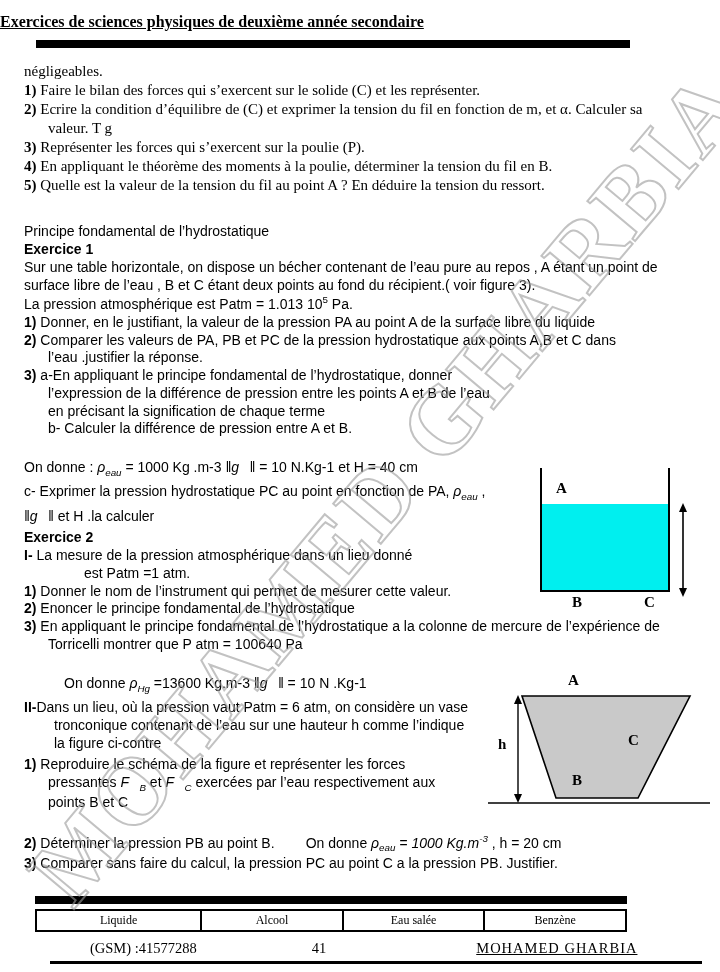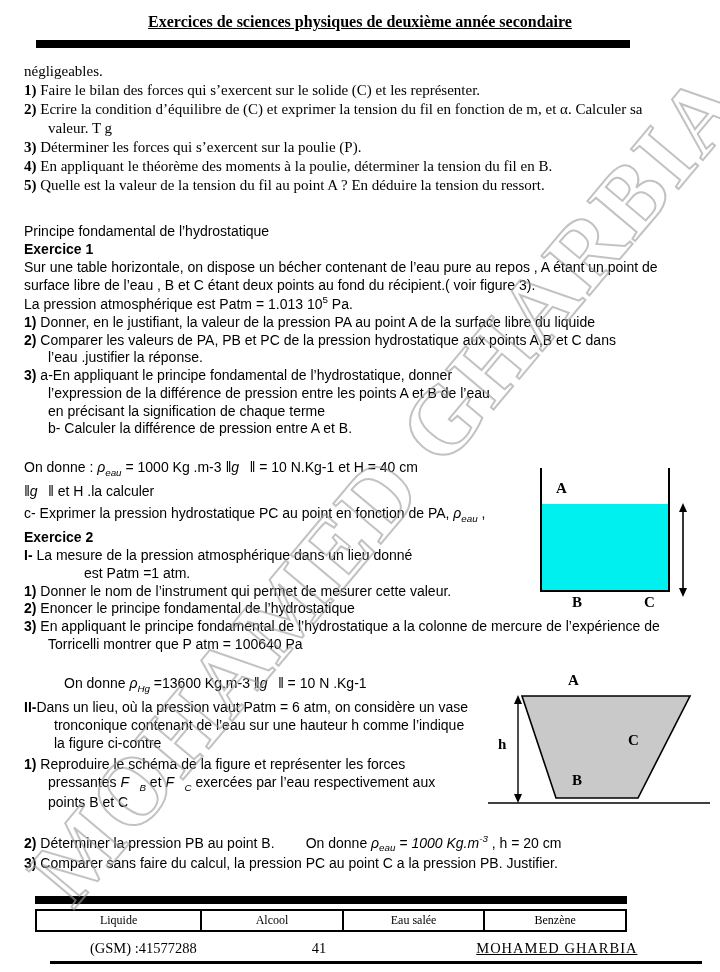--- a/index.html
+++ b/index.html
@@ -1,20 +1,20 @@
 <!DOCTYPE html>
 <html><head>
 <meta charset="utf-8">
 <style>
   * { box-sizing: border-box; margin: 0; padding: 0; }
   html,body { width:720px; height:972px; background:#ffffff; }
   .page { position:relative; width:720px; height:972px; overflow:hidden;
           font-family:"Liberation Serif", serif; color:#000; background:#fff; }
 
-  .header { position:absolute; top:13px; left:0; width:100%; text-align:center;
+  .header { position:absolute; top:13px; left:0; width:100%; text-align:left;
             font-size:16px; font-weight:bold; }
   .header-title { text-decoration:underline; }
 
   .bar { position:absolute; background:#000; }
   .bar-top { left:36px; top:40px; width:594px; height:8px; }
   .bar-bottom { left:35px; top:896px; width:592px; height:8px; }
 
   .content { position:absolute; left:24px; top:62px; width:652px;
              font-size:15px; line-height:1.27; z-index:2; }
   .sans { font-family:Liberation Sans, sans-serif; font-size:14px; }
@@ -78,38 +78,38 @@
     <span class="header-title">Exercices de sciences physiques de deuxième année secondaire</span>
   </div>
   <div class="bar bar-top"></div>
 
   <div class="content">
 
     <p>négligeables.</p>
 
     <p class="hang"><span class="b">1)</span> <span>Faire le bilan des forces qui s’exercent sur le solide (C) et les représenter.</span></p>
     <p class="hang"><span class="b">2)</span> <span>Ecrire la condition d’équilibre de (C) et exprimer la tension du fil en fonction de m, et α. Calculer sa valeur. T g</span></p>
-    <p class="hang"><span class="b">3)</span> <span>Déterminer les forces qui s’exercent sur la poulie (P).</span></p>
+    <p class="hang"><span class="b">3)</span> <span>Représenter les forces qui s’exercent sur la poulie (P).</span></p>
     <p class="hang"><span class="b">4)</span> <span>En appliquant le théorème des moments à la poulie, déterminer la tension du fil en B.</span></p>
     <p class="hang"><span class="b">5)</span> <span>Quelle est la valeur de la tension du fil au point A ? En déduire la tension du ressort.</span></p>
 
     <p class="sans mt28">Principe fondamental de l’hydrostatique</p>
     <p class="sans b">Exercice 1</p>
     <p class="sans">Sur  une table horizontale, on dispose un bécher contenant de l’eau pure au repos , A étant un point de surface libre de l’eau , B et C  étant deux points au fond du récipient.( voir figure 3).</p>
     <p class="sans"><span>La pression atmosphérique est Patm  = 1.013 10</span><sup>5</sup><span> Pa.</span></p>
 
     <p class="sans hang w614"><span class="b">1)</span> <span>Donner, en le justifiant, la valeur de la pression PA au  point  A de la surface libre du liquide</span></p>
     <p class="sans hang w614"><span class="b">2)</span> <span>Comparer les valeurs de PA, PB et PC  de la pression hydrostatique aux points A,B et C dans l’eau .justifier la réponse.</span></p>
     <p class="sans hang w480"><span class="b">3)</span> <span>a-En appliquant le principe fondamental de l’hydrostatique, donner l’expression de la différence de pression entre les points A et B de l’eau en précisant la signification de chaque terme</span></p>
     <p class="sans indent24 w480">b- Calculer la différence de pression entre A et B.</p>
 
     <p class="sans mt6 w480"><span>On donne : </span><span class="it">ρ</span><sub class="it">eau</sub><span>  = 1000 Kg .m-3  </span><span class="it">‖g⃗‖</span><span> = 10 N.Kg-1 et  H = 40 cm</span></p>
 
+    <p class="sans mt4 w480"><span>c- Exprimer la pression hydrostatique PC au point en fonction de PA, </span><span class="it">ρ</span><sub class="it">eau</sub><span> ,</span></p>
     <p class="sans mt4"><span class="it">‖g⃗‖</span><span> et H .la calculer</span></p>
-    <p class="sans mt4 w480"><span>c- Exprimer la pression hydrostatique PC au point en fonction de PA, </span><span class="it">ρ</span><sub class="it">eau</sub><span> ,</span></p>
 
     <p class="sans b mt4">Exercice 2</p>
     <p class="sans hang30 w445"><span class="b">I-</span> <span>La mesure de la pression atmosphérique dans un lieu donné</span></p>
     <p class="sans indent60">est  Patm =1 atm.</p>
 
     <p class="sans hang w445"><span class="b">1)</span> <span>Donner le nom de l’instrument qui permet de mesurer cette valeur.</span></p>
     <p class="sans hang w445"><span class="b">2)</span> <span>Enoncer le principe fondamental de l’hydrostatique</span></p>
     <p class="sans hang"><span class="b">3)</span> <span>En appliquant le principe fondamental de l’hydrostatique a la colonne de mercure de l’expérience de Torricelli montrer que P atm = 100640 Pa</span></p>
 
     <p class="sans mt6 indent40 w445"><span>On donne  </span><span class="it">ρ</span><sub class="it">Hg</sub><span> =13600 Kg.m-3   </span><span class="it">‖g⃗‖</span><span> = 10 N .Kg-1</span></p>

